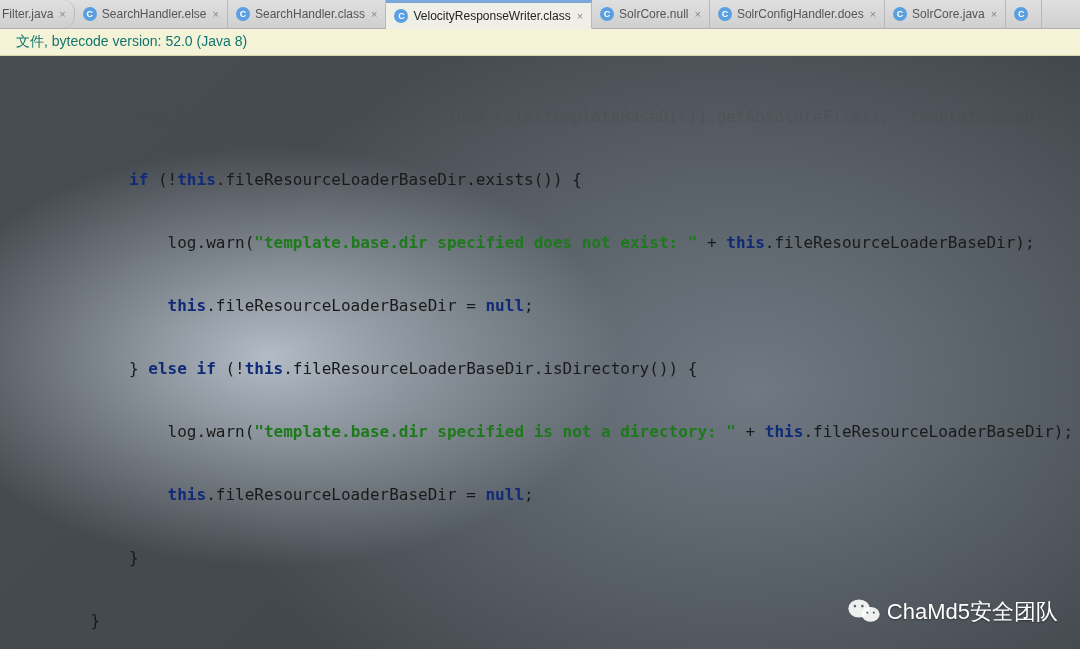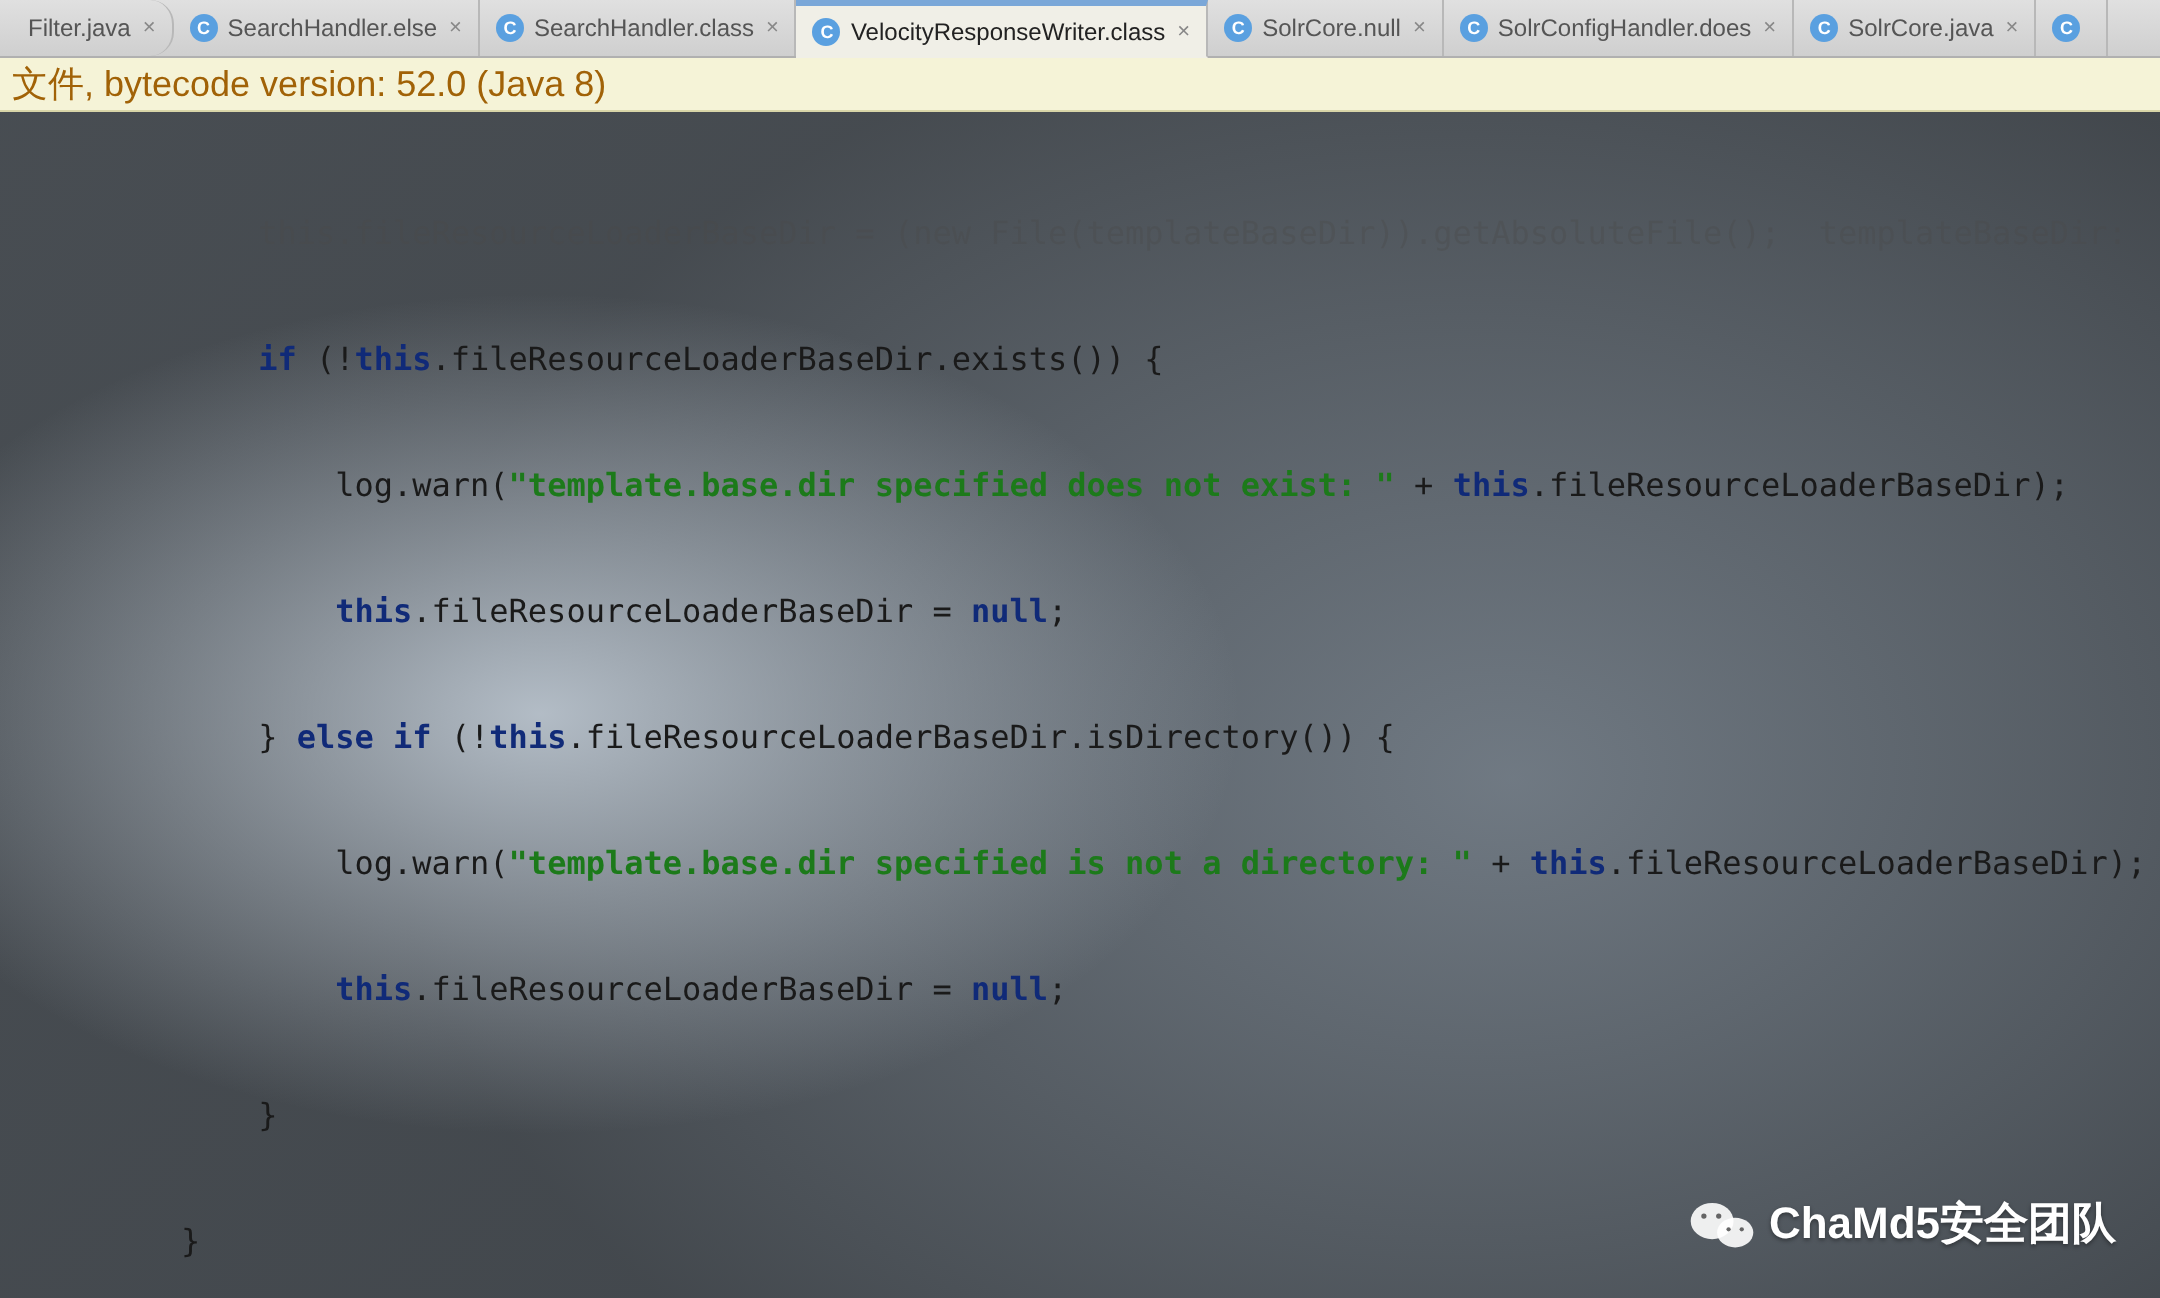--- a/index.html
+++ b/index.html
@@ -14,37 +14,37 @@
   
   .tabbar{display:flex;align-items:stretch;height:28px;background:linear-gradient(#e0e0e0,#cfcfcf);
     border-bottom:1px solid #b0b0b0;font-family:"Helvetica Neue",Arial,sans-serif;font-size:12px;}
   .tab{display:flex;align-items:center;padding:0 8px;border-right:1px solid #b8b8b8;
     color:#555;white-space:nowrap;cursor:default;}
   .tab.active{background:#f0efe7;color:#222;border-top:3px solid #7aa7d8;border-bottom:1px solid #f0efe7;
     margin-bottom:-1px;position:relative;}
   .tab-ico{display:inline-flex;width:14px;height:14px;border-radius:50%;background:#5aa0e0;
     color:#fff;font-size:9px;font-weight:bold;align-items:center;justify-content:center;margin-right:5px;}
   .tab .cls{margin-left:6px;color:#888;font-size:11px;}
-  .tab.truncated{padding-left:14px;border-radius:12px;}
+  .tab.truncated{padding-left:2px;border-radius:12px;}
 
   
   .infobar{height:26px;background:#f5f3d7;border-bottom:1px solid #d8d5a8;
-    font-family:Arial,sans-serif;font-size:18px;color:#a16207;display:flex;align-items:center;padding:0 6px;}
+    font-family:Arial,sans-serif;font-size:14px;color:#0f766e;display:flex;align-items:center;padding:0 16px;}
 
   
   .code{position:relative;white-space:pre;line-height:21px;font-size:16px;padding-top:8px;}
   .codeline{position:relative;padding-left:16px;height:21px;margin-left:36px;}
   .codeline.faded{color:#4a4a4a;opacity:.35;}
   .kw{color:#102a78;font-weight:bold;}
   .str{color:#1c7a1a;font-weight:bold;}
 
   
-  .wm{position:absolute;right:22px;bottom:22px;display:flex;align-items:flex-end;
+  .wm{position:absolute;right:22px;bottom:22px;display:flex;align-items:flex-start;
     font-family:"Helvetica Neue",Arial,sans-serif;font-size:22px;color:#fff;
-    text-shadow:0 1px 2px rgba(0,0,0,.4);font-weight:700;}
+    text-shadow:0 1px 2px rgba(0,0,0,.4);font-weight:400;}
   .wm .wmicon{width:34px;height:28px;margin-right:6px;position:relative;}
   .wm .wmicon svg{width:34px;height:28px;}
 </style>
 </head>
 <body>
 
 <div class="root">
 
   <div class="tabbar">
     <div class="tab truncated">

